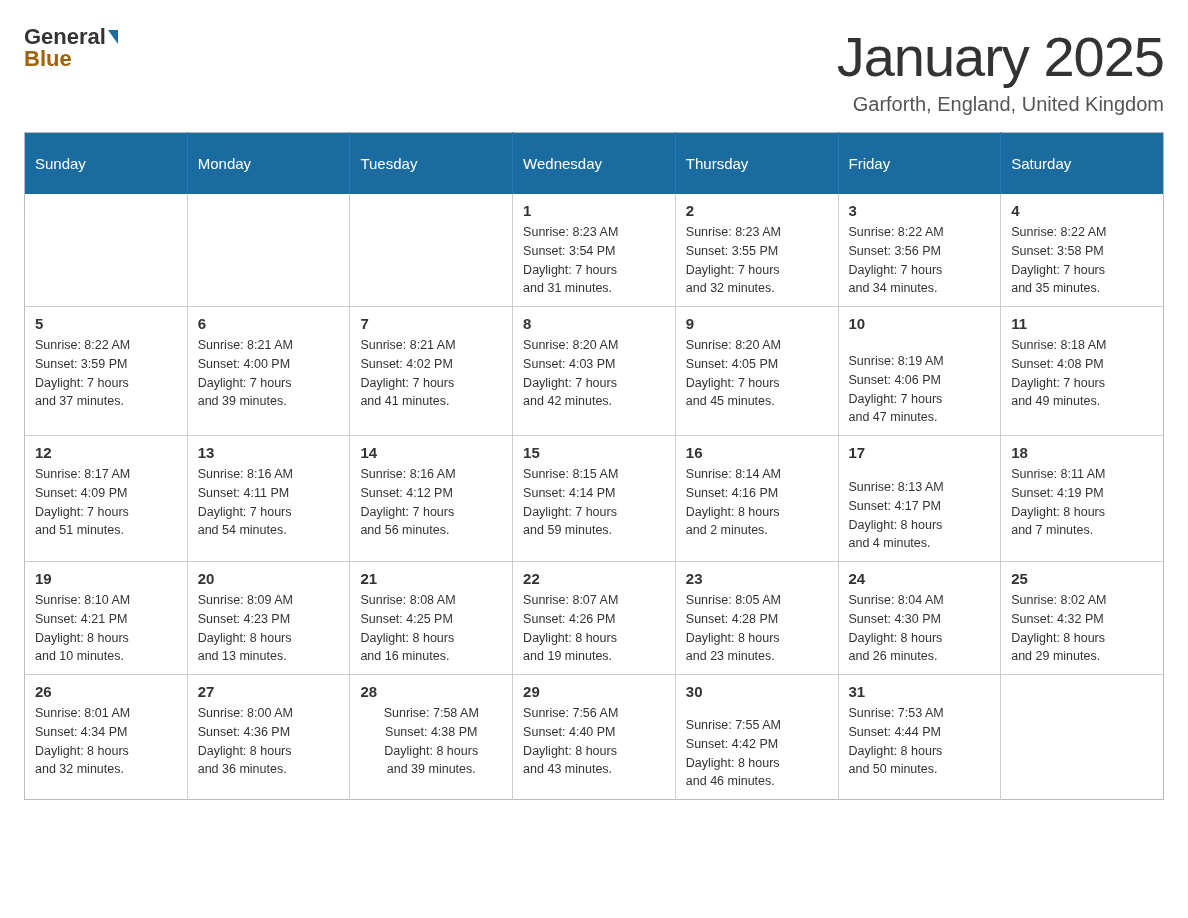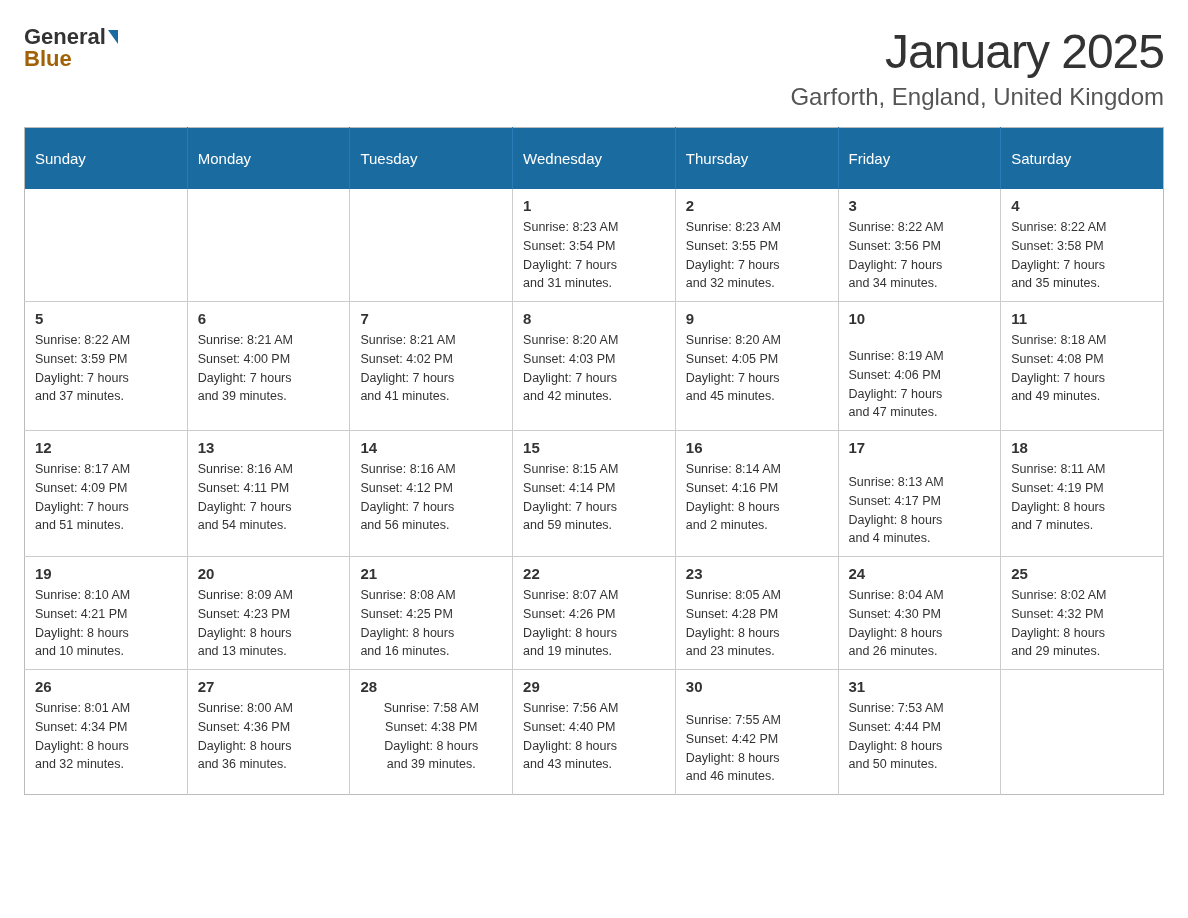--- a/index.html
+++ b/index.html
@@ -40,27 +40,27 @@
     }
     .logo-blue {
       color: #a16207;
       font-size: 22px;
       font-weight: bold;
     }
     .title-block {
       text-align: right;
     }
     .main-title {
-      font-size: 48px;
+      font-size: 56px;
       font-weight: normal;
       color: #333;
       letter-spacing: -1px;
     }
     .subtitle {
-      font-size: 24px;
+      font-size: 20px;
       color: #555;
       margin-top: 4px;
     }
     .calendar {
       width: 100%;
       border-collapse: collapse;
       border: 1px solid #bbb;
     }
     .calendar th {
       background-color: #1a6ba0;

